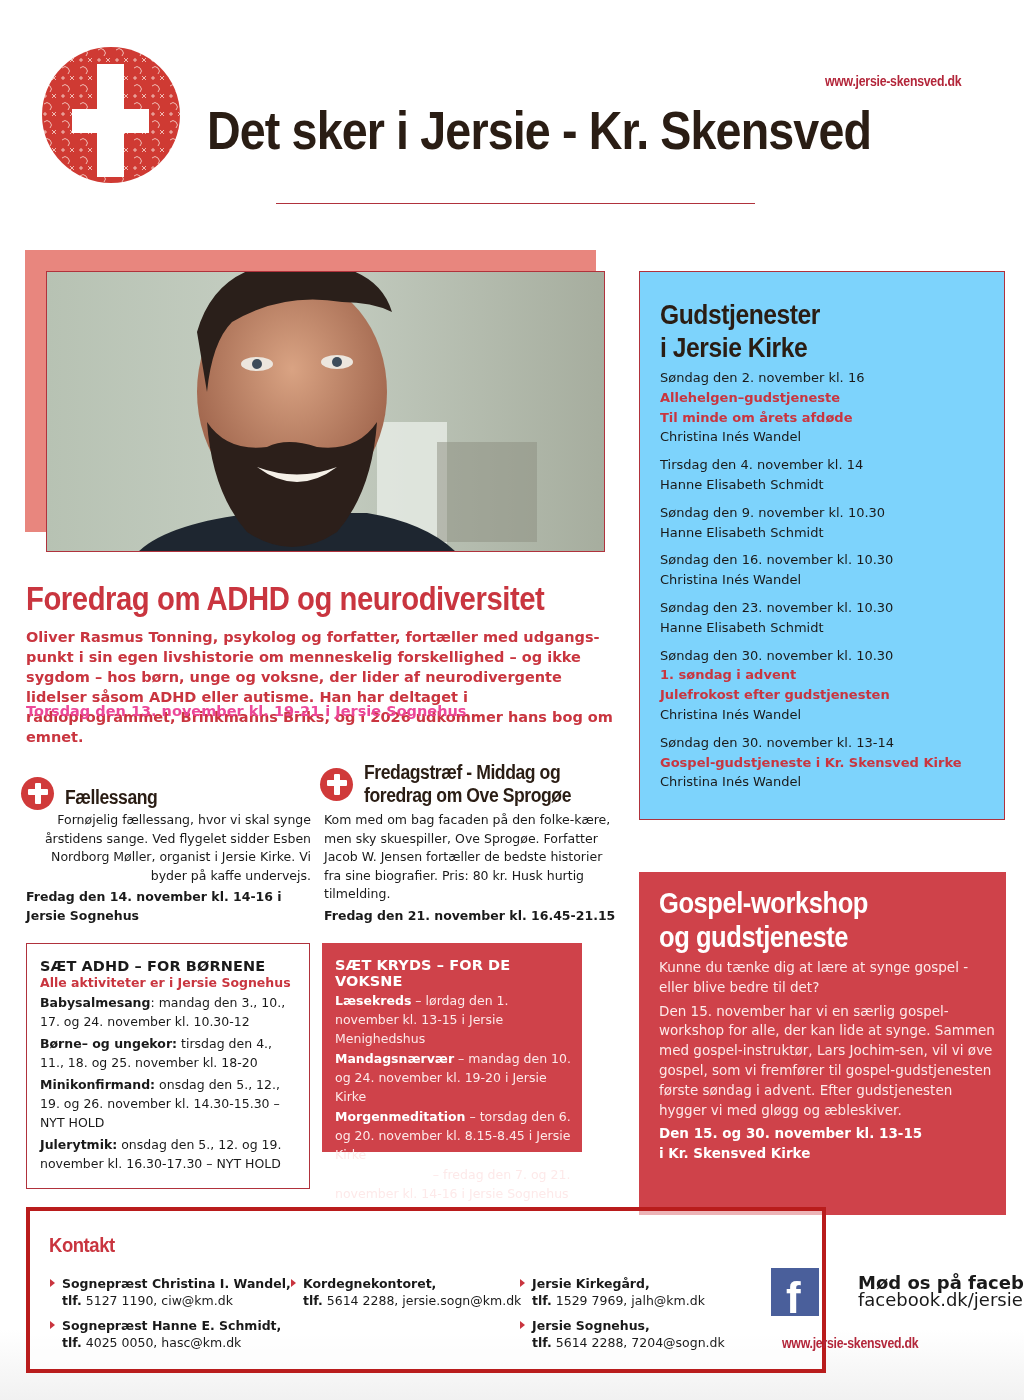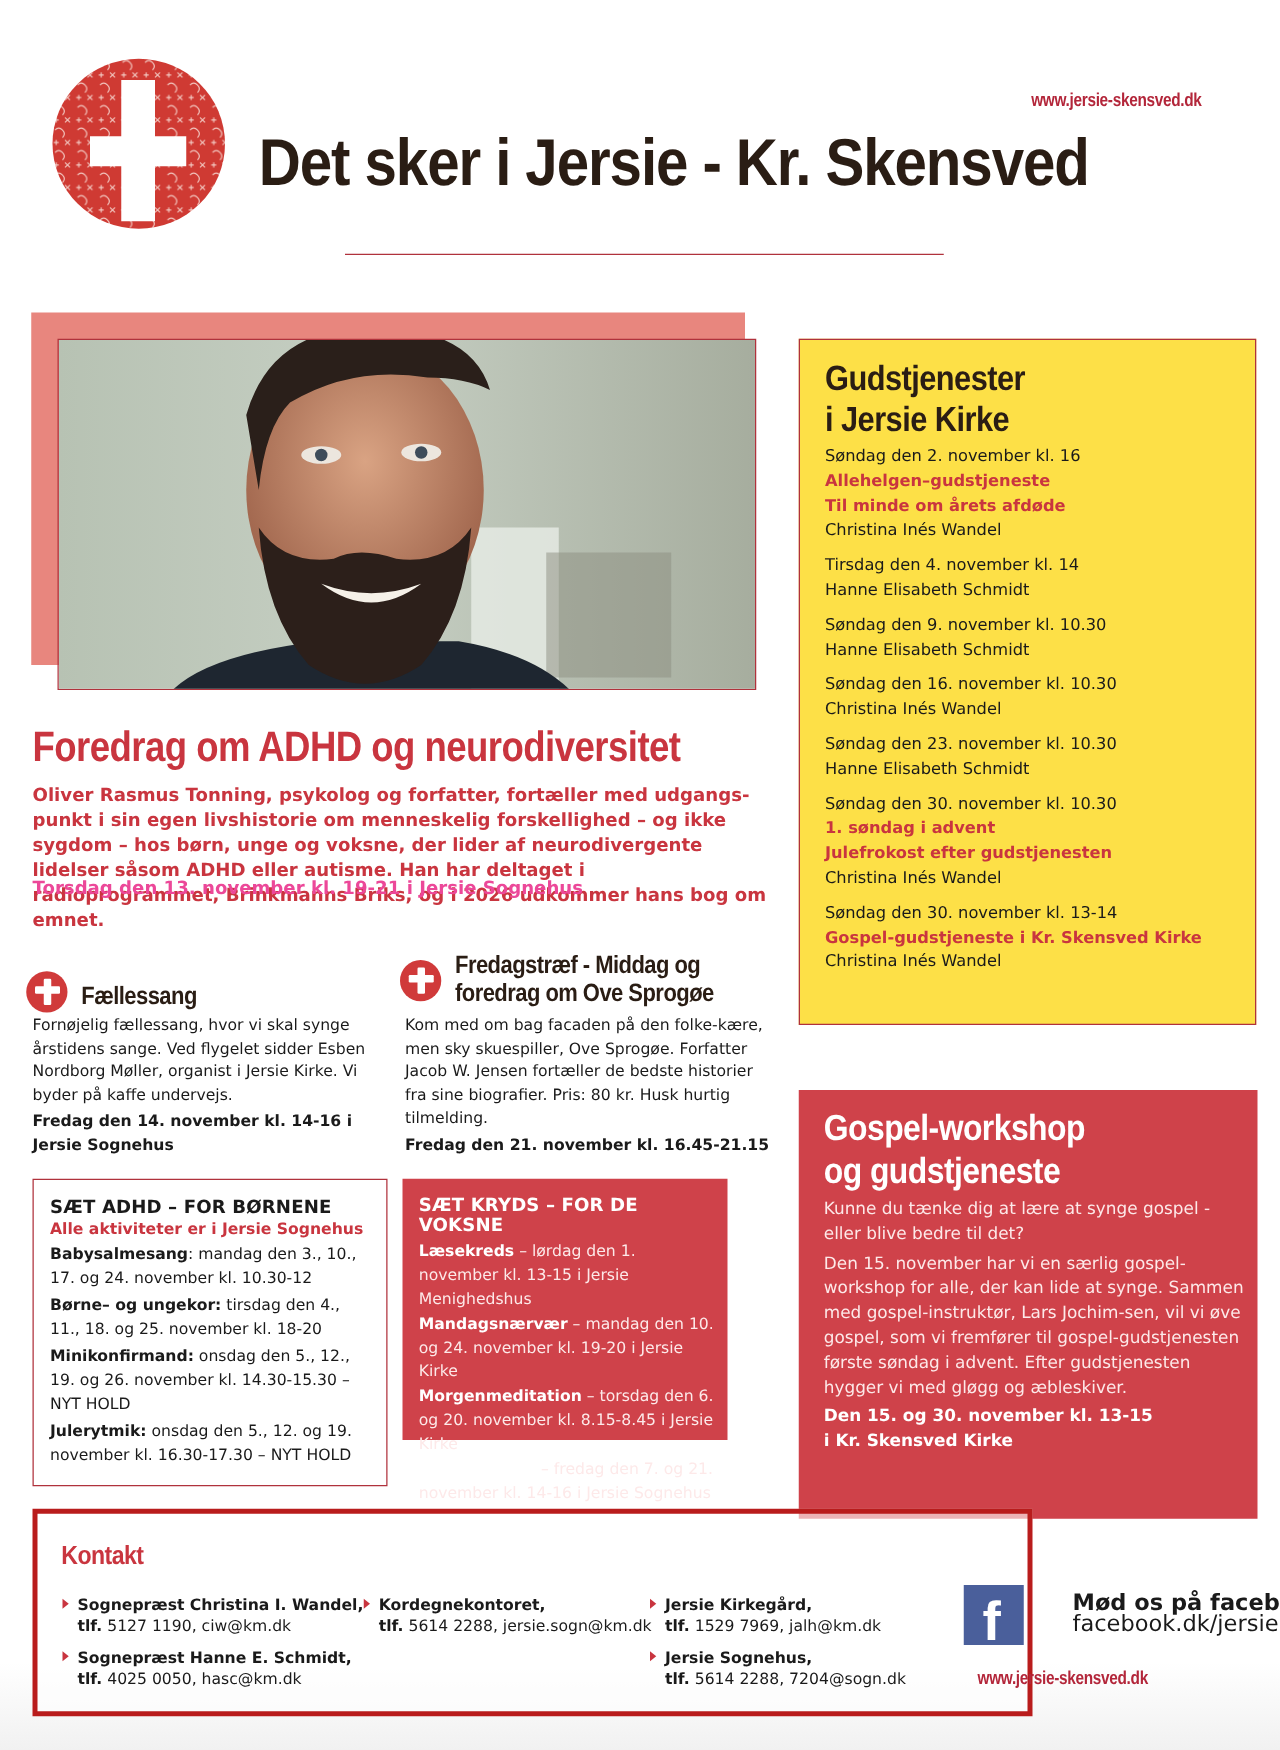--- a/index.html
+++ b/index.html
@@ -37,42 +37,42 @@
   
   .evt-icon { width: 33px; height: 33px; border-radius: 50%; background: #d03a3a; position: absolute; }
   .evt-icon::before { content: ""; position: absolute; left: 14px; top: 6px; width: 6px; height: 21px; background: #fff; border-radius: 1px; }
   .evt-icon::after { content: ""; position: absolute; left: 7px; top: 12px; width: 20px; height: 6px; background: #fff; border-radius: 1px; }
   .evt-title { position: absolute; font-size: 20px; color: #2a1d14; line-height: 23px; transform: scaleX(0.88); transform-origin: left; white-space: nowrap; }
   .evt-body { position: absolute; font-size: 12.5px; line-height: 18.5px; color: #1a1a1a; }
   .evt-when { position: absolute; font-size: 12.5px; line-height: 19px; font-weight: bold; color: #1a1a1a; }
 
   #faell-icon { left: 21px; top: 777px; }
   #faell-title { left: 65px; top: 786px; }
-  #faell-body { left: 26px; top: 811px; width: 285px; }
+  #faell-body { left: 26px; top: 811px; width: 285px; text-align: right; }
   #faell-when { left: 26px; top: 887px; width: 285px; }
 
   #fred-icon { left: 320px; top: 768px; }
   #fred-title { left: 364px; top: 761px; }
   #fred-body { left: 324px; top: 811px; width: 290px; }
   #fred-when { left: 324px; top: 906px; }
 
   
   #kids-box { left: 26px; top: 943px; width: 284px; height: 246px; border: 1px solid #b0323c; background: #fff; padding: 14px 12px 0 13px; }
   .box-head { font-size: 14.5px; font-weight: bold; letter-spacing: 0.1px; }
   .box-sub { font-size: 12.5px; font-weight: bold; color: #c9353f; margin-top: 1px; }
   .box-item { font-size: 12.5px; line-height: 19px; margin-top: 3px; }
   .box-item b { font-weight: bold; }
 
   
   #adult-box { left: 322px; top: 943px; width: 260px; height: 209px; background: #cf424a; color: #fff; padding: 14px 10px 0 13px; }
   #adult-box .box-item { color: #fde9e9; margin-top: 1px; }
   #adult-box .box-head { margin-bottom: 2px; }
 
   
-  #services-box { left: 639px; top: 271px; width: 366px; height: 549px; border: 1px solid #b0323c; background: #fde047; padding: 14px 10px 0 20px; }
+  #services-box { left: 639px; top: 271px; width: 366px; height: 549px; border: 1px solid #b0323c; background: #7dd3fc; padding: 26px 10px 0 20px; }
   #services-title { font-size: 28px; line-height: 33px; color: #2a1d14; transform: scaleX(0.88); transform-origin: left; white-space: nowrap; margin-bottom: 4px; }
   .svc { margin-bottom: 8px; }
   .svc div { font-size: 13px; line-height: 19.8px; }
   .svc .hl { color: #c9353f; font-weight: bold; }
 
   
   #gospel-box { left: 639px; top: 840px; width: 367px; height: 343px; background: #cf424a; color: #fff; padding: 14px 10px 0 20px; margin-top: 32px; }
   #gospel-title { font-size: 29px; line-height: 34px; transform: scaleX(0.88); transform-origin: left; white-space: nowrap; margin-bottom: 4px; }
   #gospel-box p { font-size: 13.5px; line-height: 19.8px; color: #fde9e9; margin-bottom: 4px; }
   #gospel-when { font-weight: bold; color: #fff !important; }

